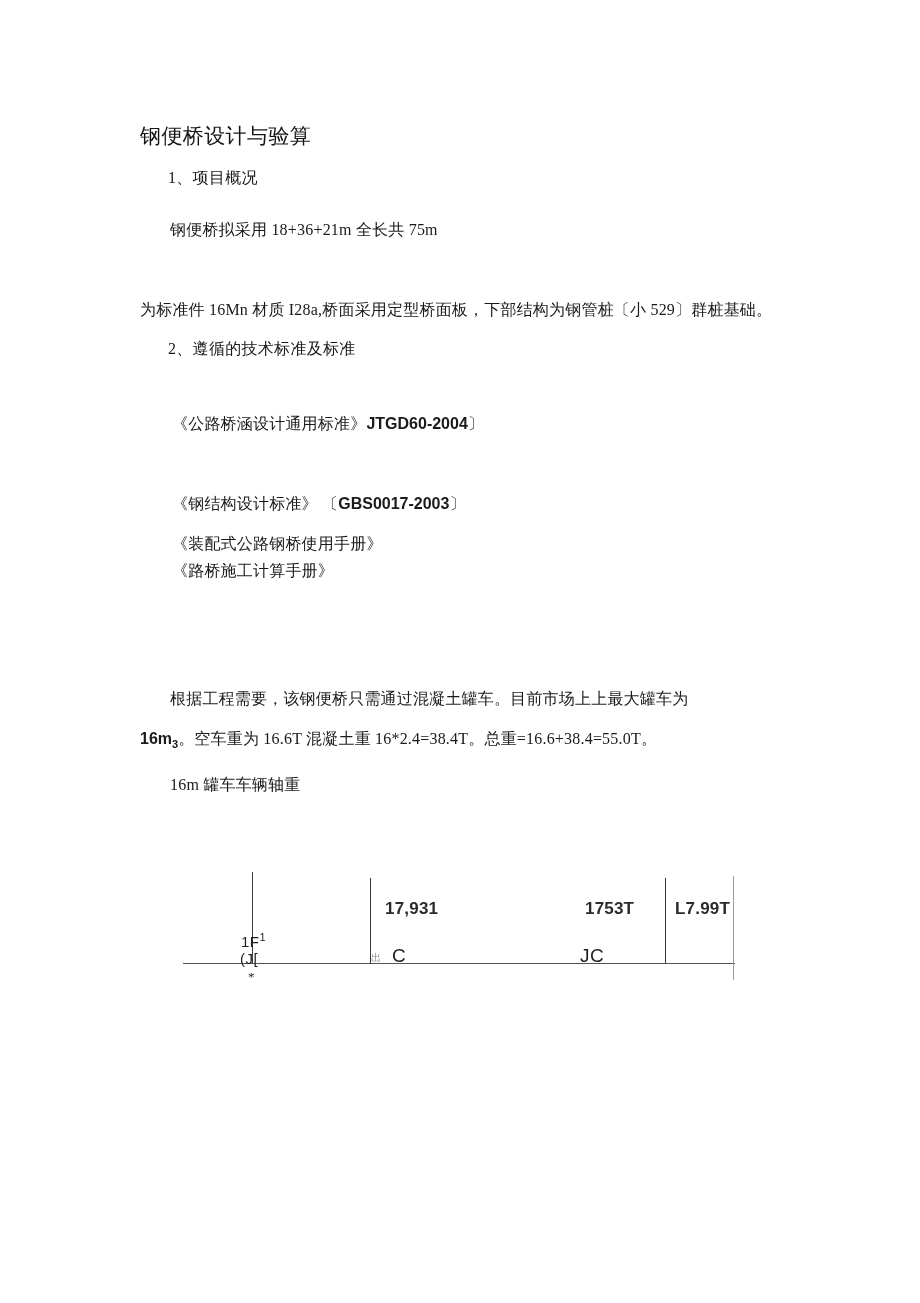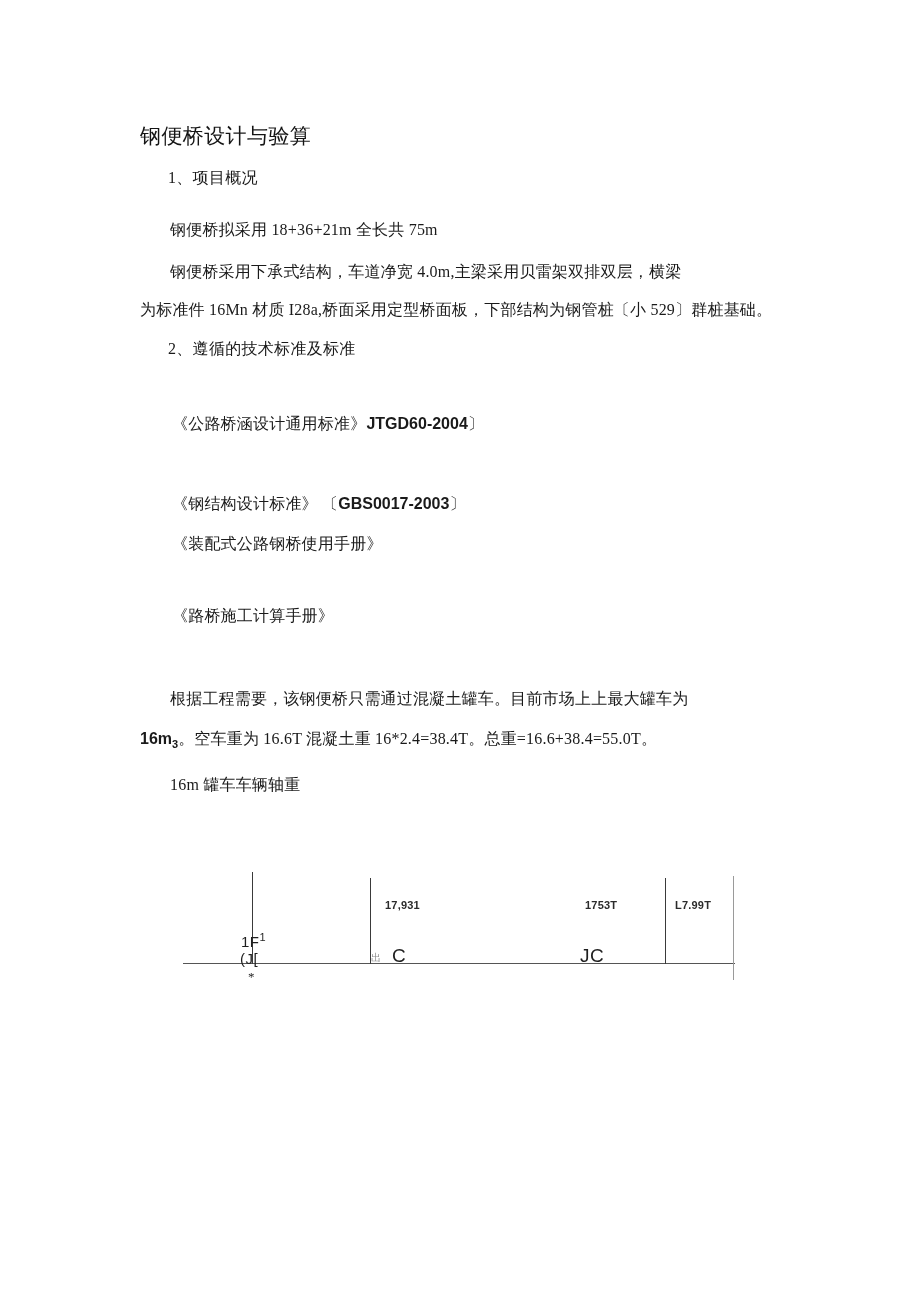--- a/index.html
+++ b/index.html
@@ -98,21 +98,21 @@
     position: absolute;
     width: 0;
     border-left: 1px solid #3a3a3a;
   }
   .vline.faint {
     border-left: 1px solid #9a9a9a;
   }
   .dim-label {
     position: absolute;
     font-family: "Liberation Sans", "DejaVu Sans", sans-serif;
-    font-size: 11px;
+    font-size: 17px;
     font-weight: bold;
     color: #2b2b2b;
     letter-spacing: 0.2px;
     white-space: nowrap;
   }
   .axle-mark {
     position: absolute;
     font-family: "Liberation Sans", "DejaVu Sans", sans-serif;
     font-size: 19px;
     color: #1f1f1f;
@@ -138,40 +138,39 @@
 <body>
 
 <div class="page">
 
   <div class="doc-title">钢便桥设计与验算</div>
 
   <div class="section-head" style="left:168px; top:166px;">1、项目概况</div>
 
   <div class="para" style="left:170px; top:217px;">钢便桥拟采用 18+36+21m 全长共 75m</div>
 
-  <div class="para" style="left:170px; top:259px;">钢便桥采用下承式结构，车道净宽 4.0m,主梁采用贝雷架双排双层，横梁</div>
 
   <div class="para" style="left:140px; top:297px;">为标准件 16Mn 材质 I28a,桥面采用定型桥面板，下部结构为钢管桩〔小 529〕群桩基础。</div>
 
   <div class="section-head" style="left:168px; top:337px;">2、遵循的技术标准及标准</div>
 
   <div class="std-item" style="top:412px;">
     <span>《公路桥涵设计通用标准》</span><span class="code">JTGD60-2004</span><span>〕</span>
   </div>
 
 
   <div class="std-item" style="top:492px;">
     <span>《钢结构设计标准》</span>&nbsp;<span>〔</span><span class="code">GBS0017-2003</span><span>〕</span>
   </div>
 
   <div class="std-item" style="top:532px;">
     <span>《装配式公路钢桥使用手册》</span>
   </div>
 
-  <div class="std-item" style="top:604px;">
+  <div class="std-item" style="top:560px;font-family:Liberation Mono, monospace;">
     <span>《路桥施工计算手册》</span>
   </div>
 
   <div class="para" style="left:170px; top:686px;">根据工程需要，该钢便桥只需通过混凝土罐车。目前市场上上最大罐车为</div>
 
   <div class="para" style="left:140px; top:726px;">
     <span class="lat">16m</span><span class="sub3 lat">3</span><span>。空车重为 16.6T 混凝土重 16*2.4=38.4T。总重=16.6+38.4=55.0T。</span>
   </div>
 
   <div class="para" style="left:170px; top:772px;">16m 罐车车辆轴重</div>

